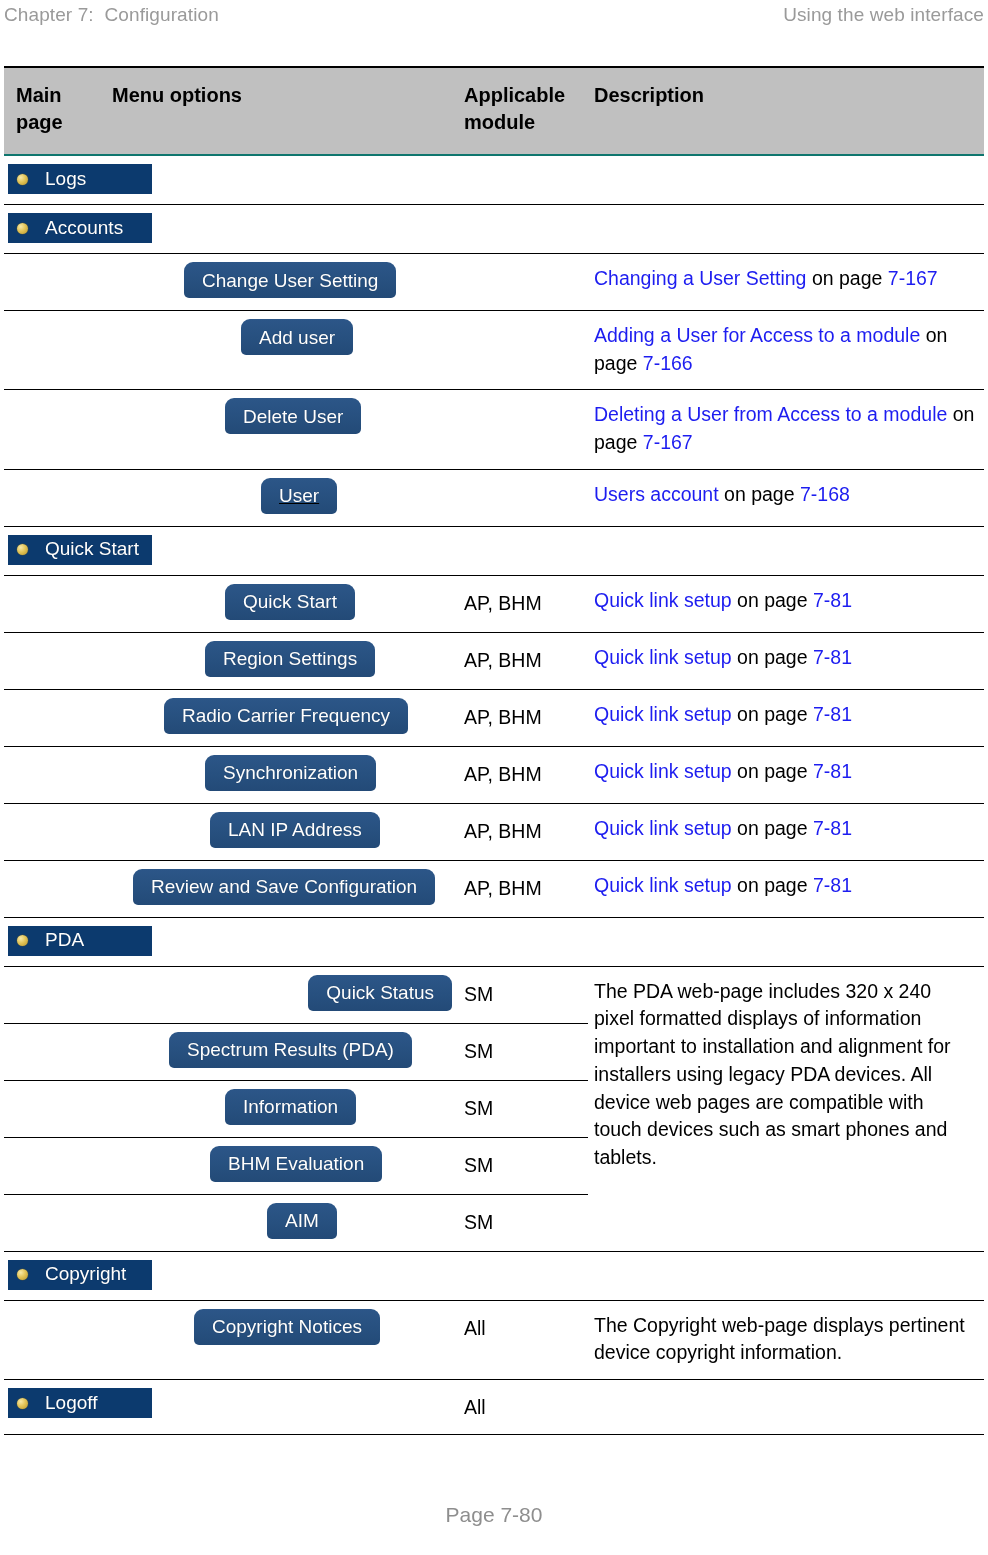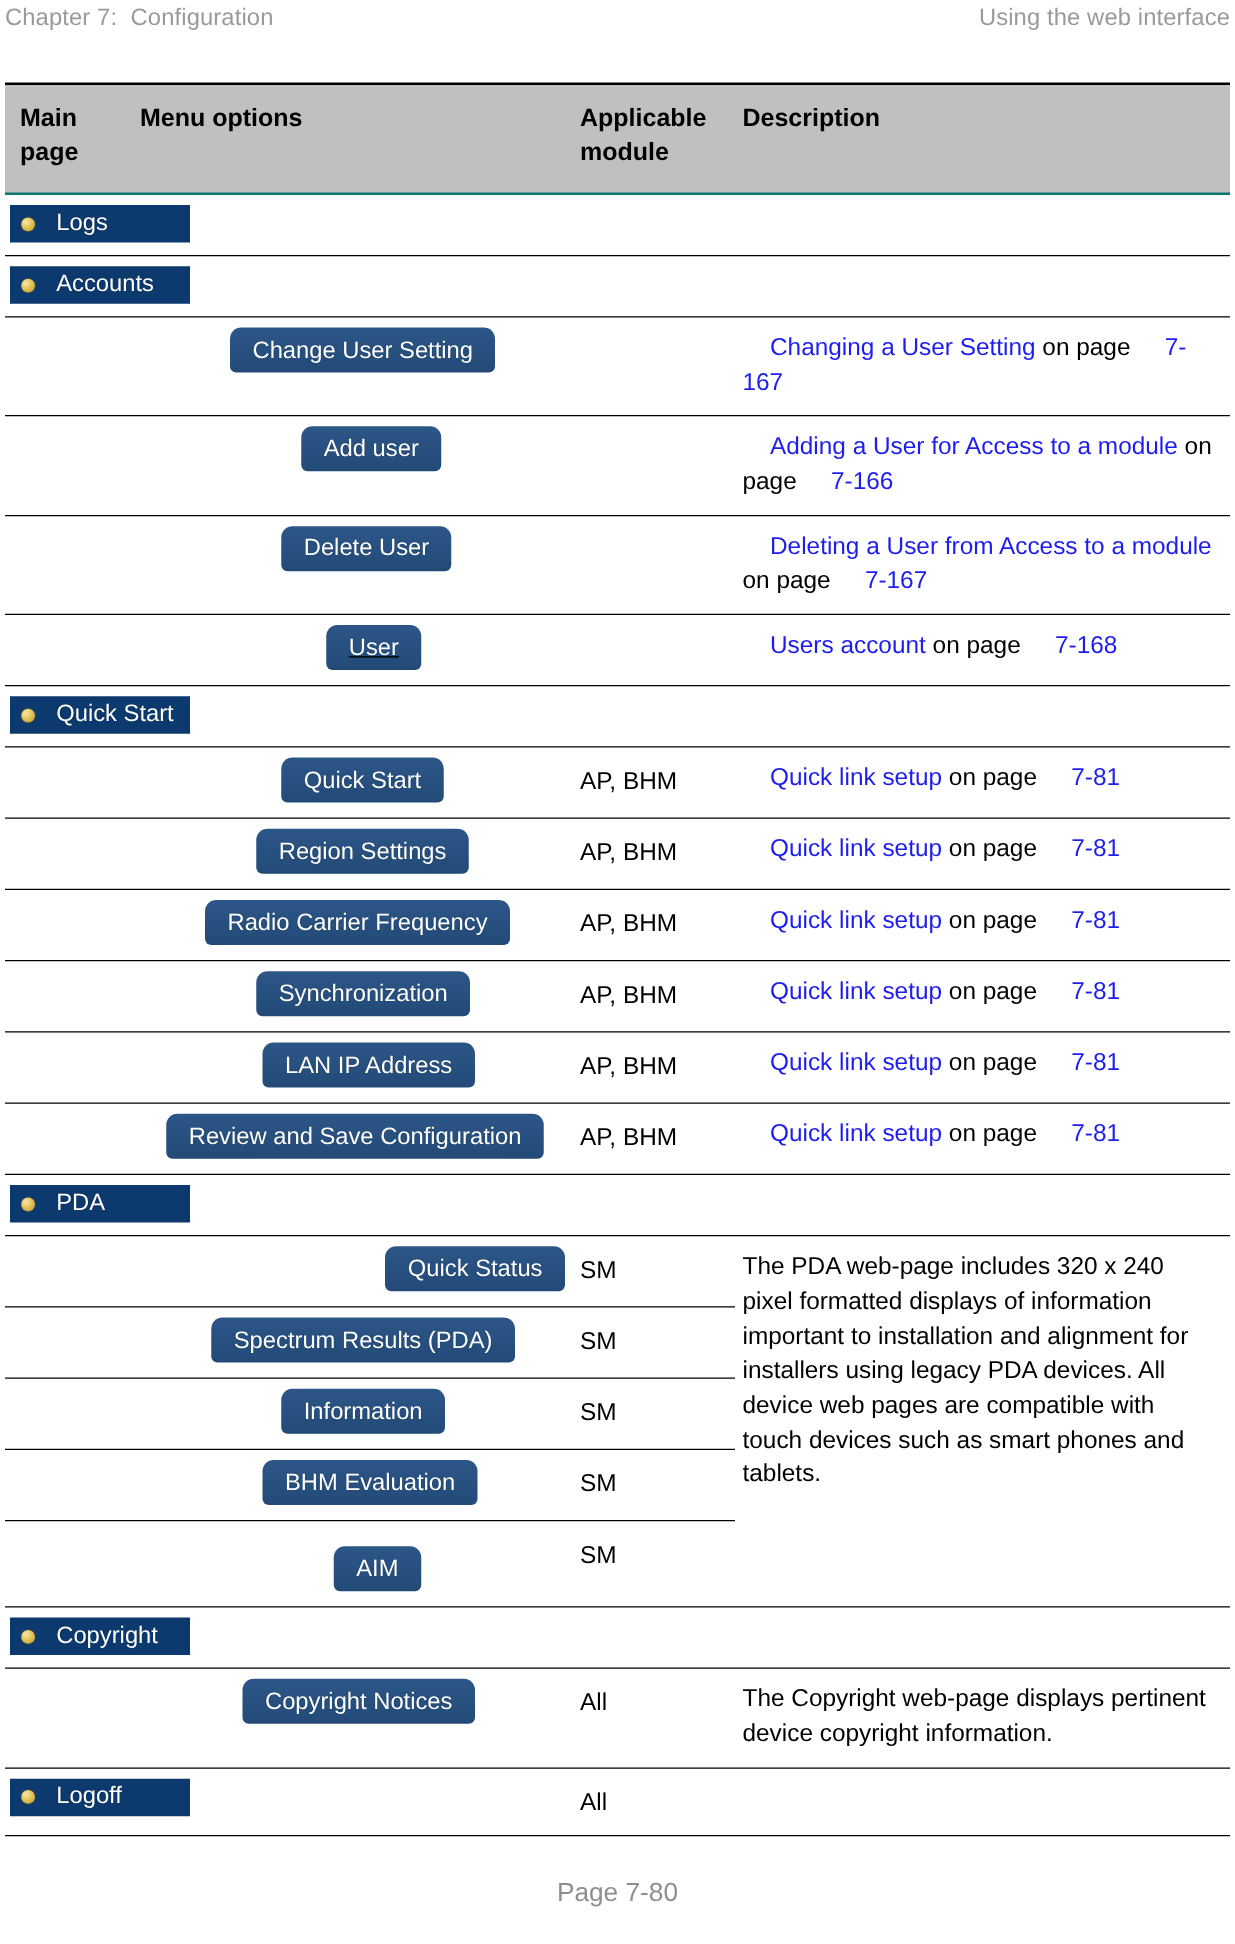--- a/index.html
+++ b/index.html
@@ -113,21 +113,21 @@
     border-radius: 9px 9px 5px 5px;
     padding: 0 18px;
     white-space: nowrap;
     line-height: 1;
     text-shadow: 0 0 1px rgba(0,0,0,.35);
     box-shadow: 0 1px 0 rgba(255,255,255,.35);
   }
   .btn-row { display: flex; }
 
   
-  .xref { color: #1d1df0; margin-left: 22px; }
+  .xref { color: #1d1df0; }
   .plain { color: #000000; }
 
   
   .page-footer {
     position: absolute;
     left: 0; right: 0;
     bottom: 28px;
     text-align: center;
     font-size: 21px;
     color: #8e8e8e;
@@ -333,21 +333,21 @@
           <td class="cell-opts">
             <div class="btn-row" style="padding-left: 106px;">
               <span class="menu-btn">BHM Evaluation</span>
             </div>
           </td>
           <td class="cell-mod"><span>SM</span></td>
         </tr>
         <tr class="no-rule">
           <td class="cell-main"></td>
           <td class="cell-opts">
-            <div class="btn-row" style="padding-left: 163px; margin-top: 12px;">
+            <div class="btn-row" style="padding-left: 163px;">
               <span class="menu-btn">AIM</span>
             </div>
           </td>
           <td class="cell-mod"><span>SM</span></td>
         </tr>
         <tr>
           <td class="cell-main"><span class="menu-bar">
               <span class="bullet"></span>
               <span class="bar-label">Copyright</span>
             </span></td>

